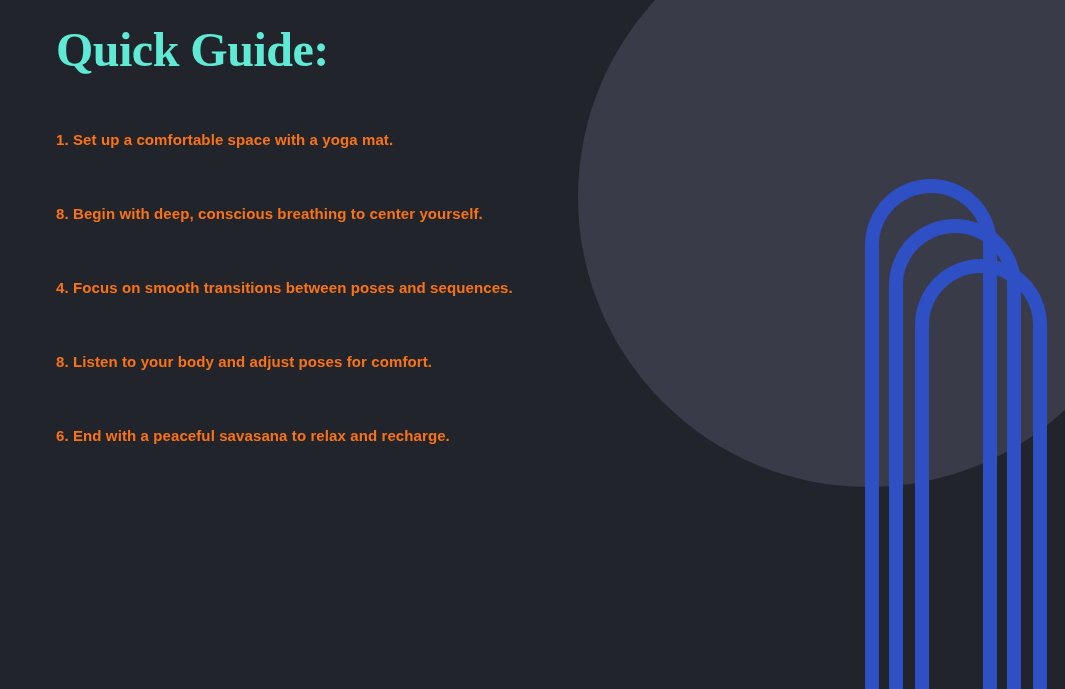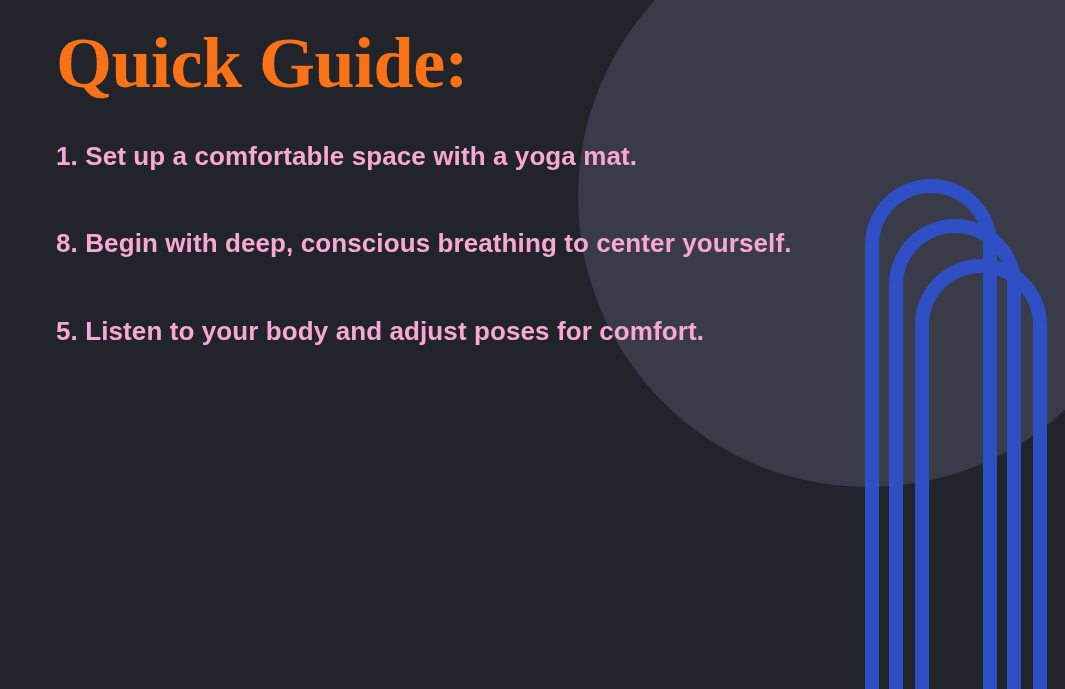--- a/index.html
+++ b/index.html
@@ -68,36 +68,36 @@
     border-width: 14px;
   }
   .content {
     position: relative;
     z-index: 3;
     padding: 24px 56px 0 56px;
   }
   .title {
     font-family: "Liberation Serif", serif;
     font-weight: bold;
-    font-size: 72px;
+    font-size: 48px;
     line-height: 1.1;
-    color: #f97316;
+    color: #5eead4;
     letter-spacing: -0.5px;
-    margin: 0 0 38px 0;
+    margin: 0 0 54px 0;
   }
   .steps {
     list-style: none;
     margin: 0;
     padding: 0;
   }
   .step {
-    color: #f9a8d4;
+    color: #f97316;
     font-family: "Liberation Sans", sans-serif;
     font-weight: bold;
-    font-size: 26px;
+    font-size: 15px;
     line-height: 1.2;
     letter-spacing: 0.1px;
     margin-bottom: 56px;
     white-space: nowrap;
   }
   .step:last-child {
     margin-bottom: 0;
   }
 </style>
 </head>
@@ -112,17 +112,19 @@
     <div class="arch arch-2"></div>
     <div class="arch arch-1"></div>
   </div>
 
   <div class="content">
     <h1 class="title">Quick Guide:</h1>
 
     <ul class="steps">
       <li class="step">1. Set up a comfortable space with a yoga mat.</li>
       <li class="step">8. Begin with deep, conscious breathing to center yourself.</li>
-      <li class="step">5. Listen to your body and adjust poses for comfort.</li>
+      <li class="step">4. Focus on smooth transitions between poses and sequences.</li>
+      <li class="step">8. Listen to your body and adjust poses for comfort.</li>
+      <li class="step">6. End with a peaceful savasana to relax and recharge.</li>
     </ul>
   </div>
 
 </div>
 
 </body></html>

